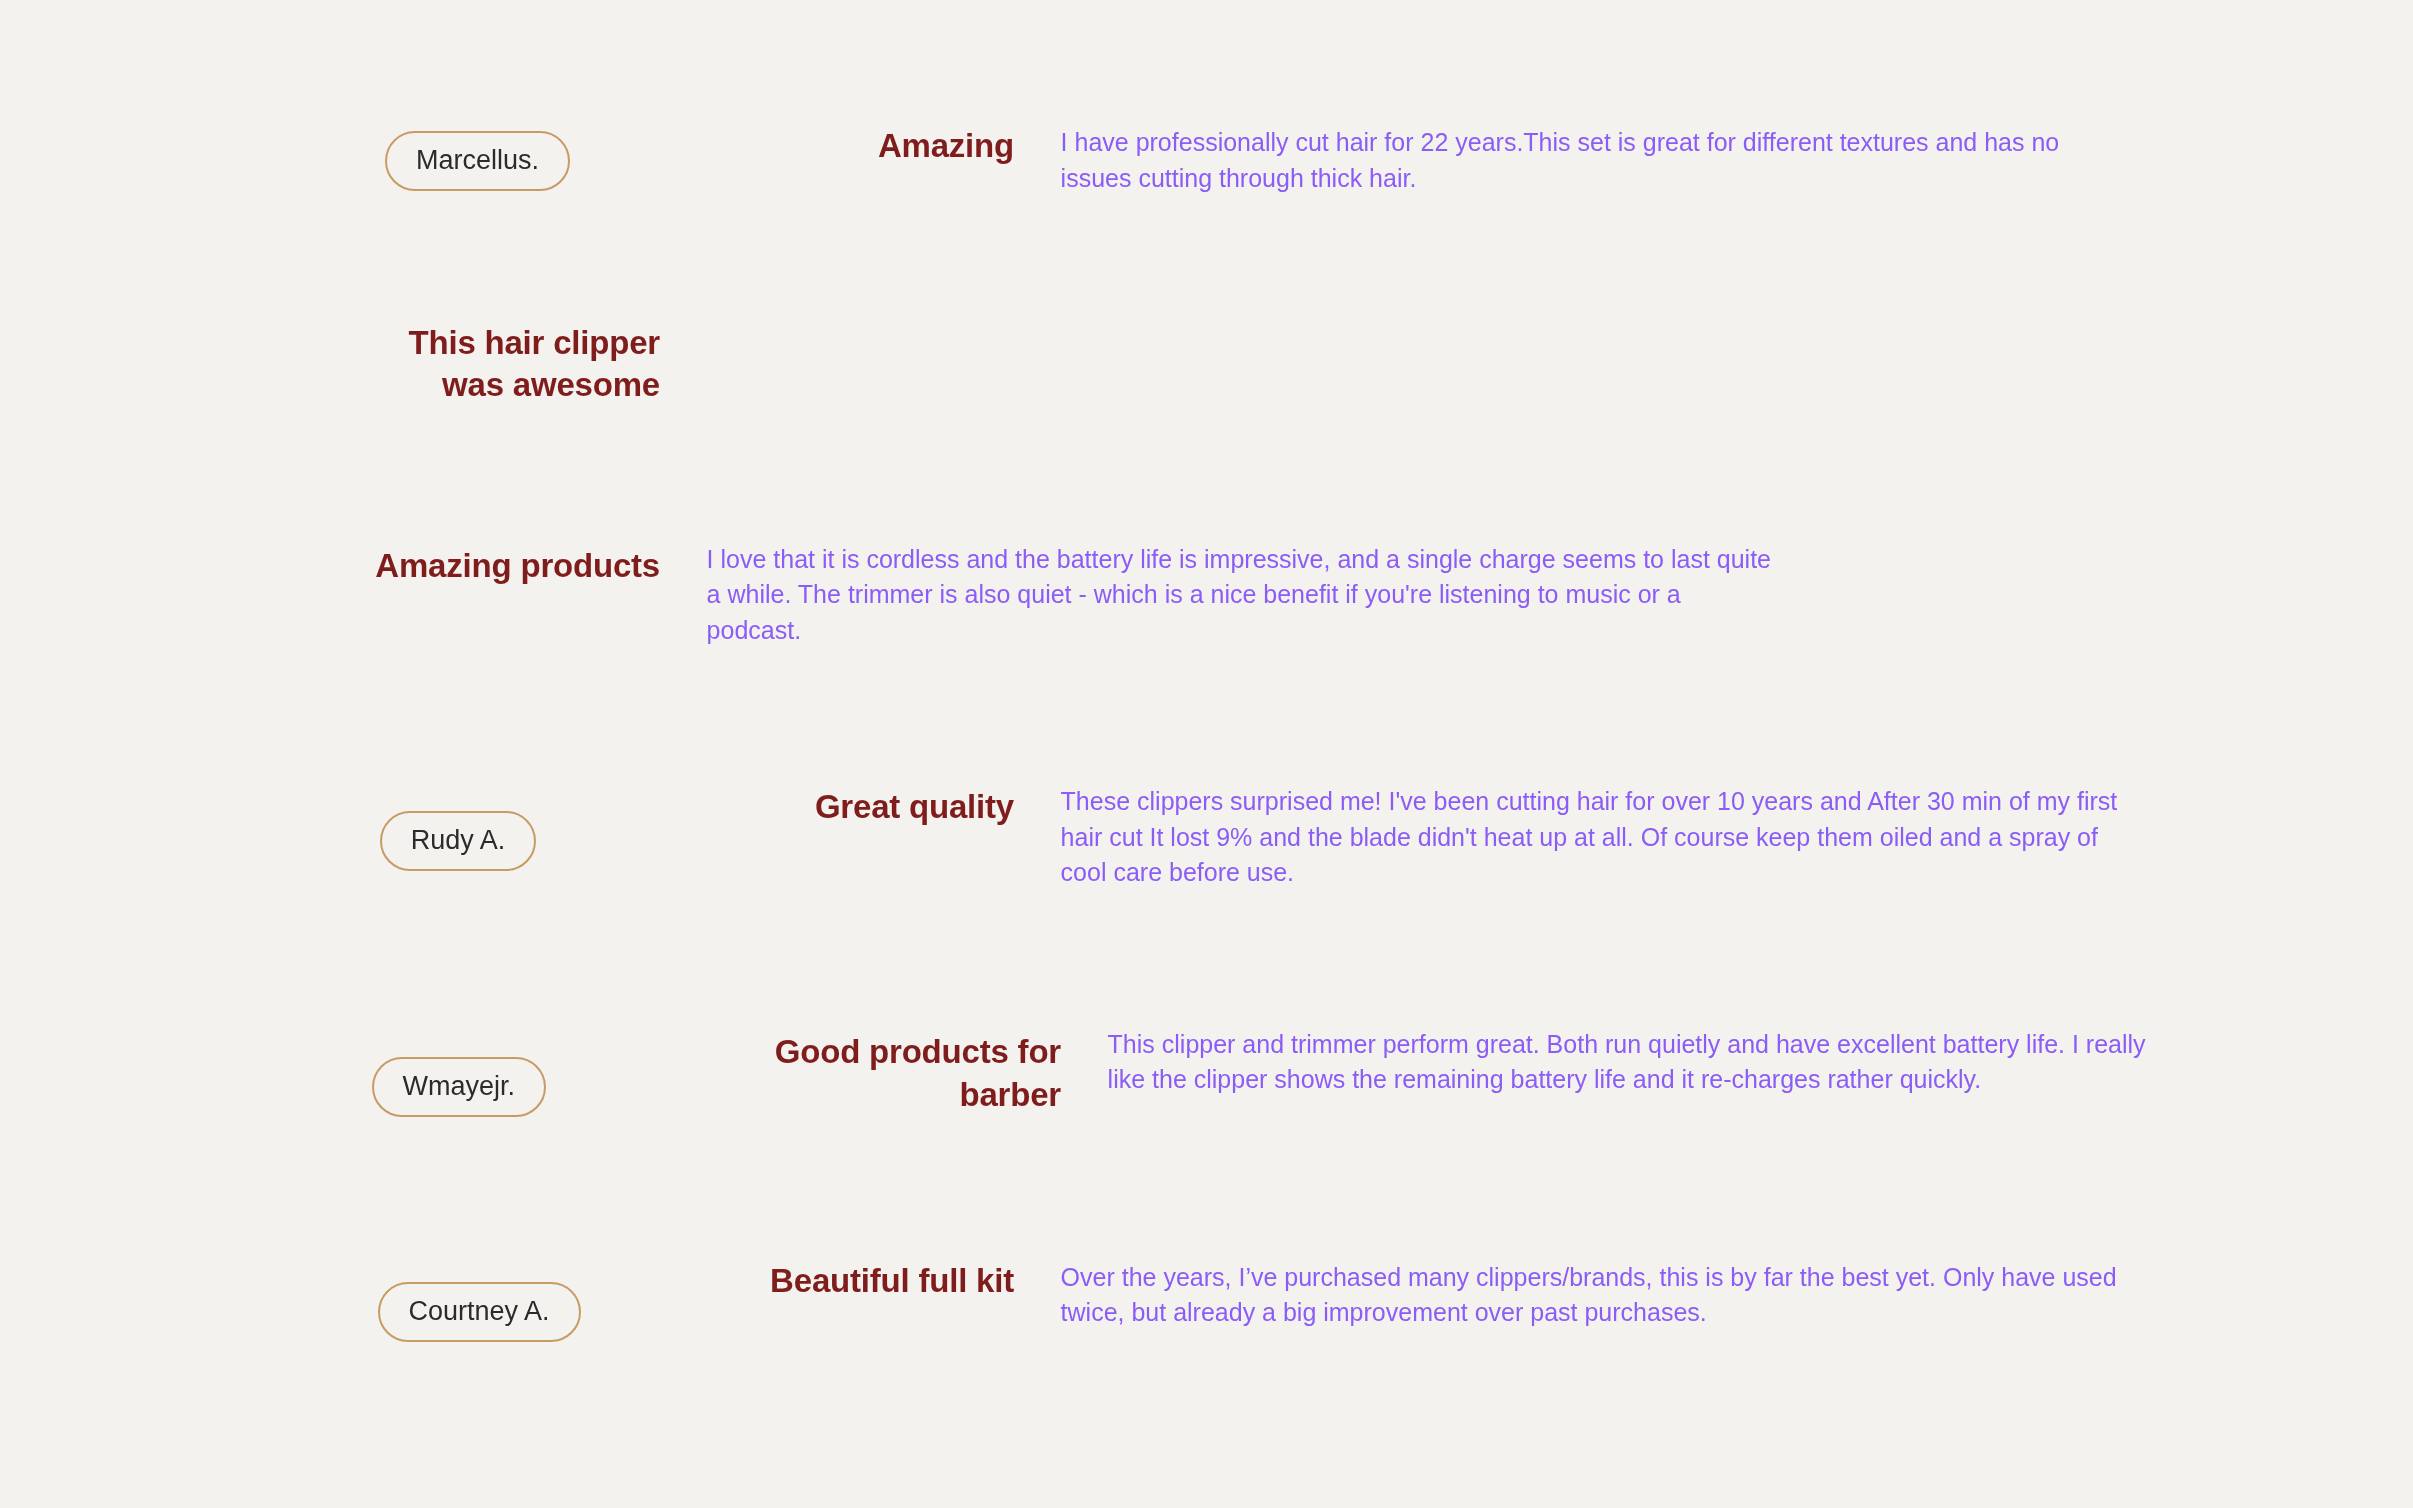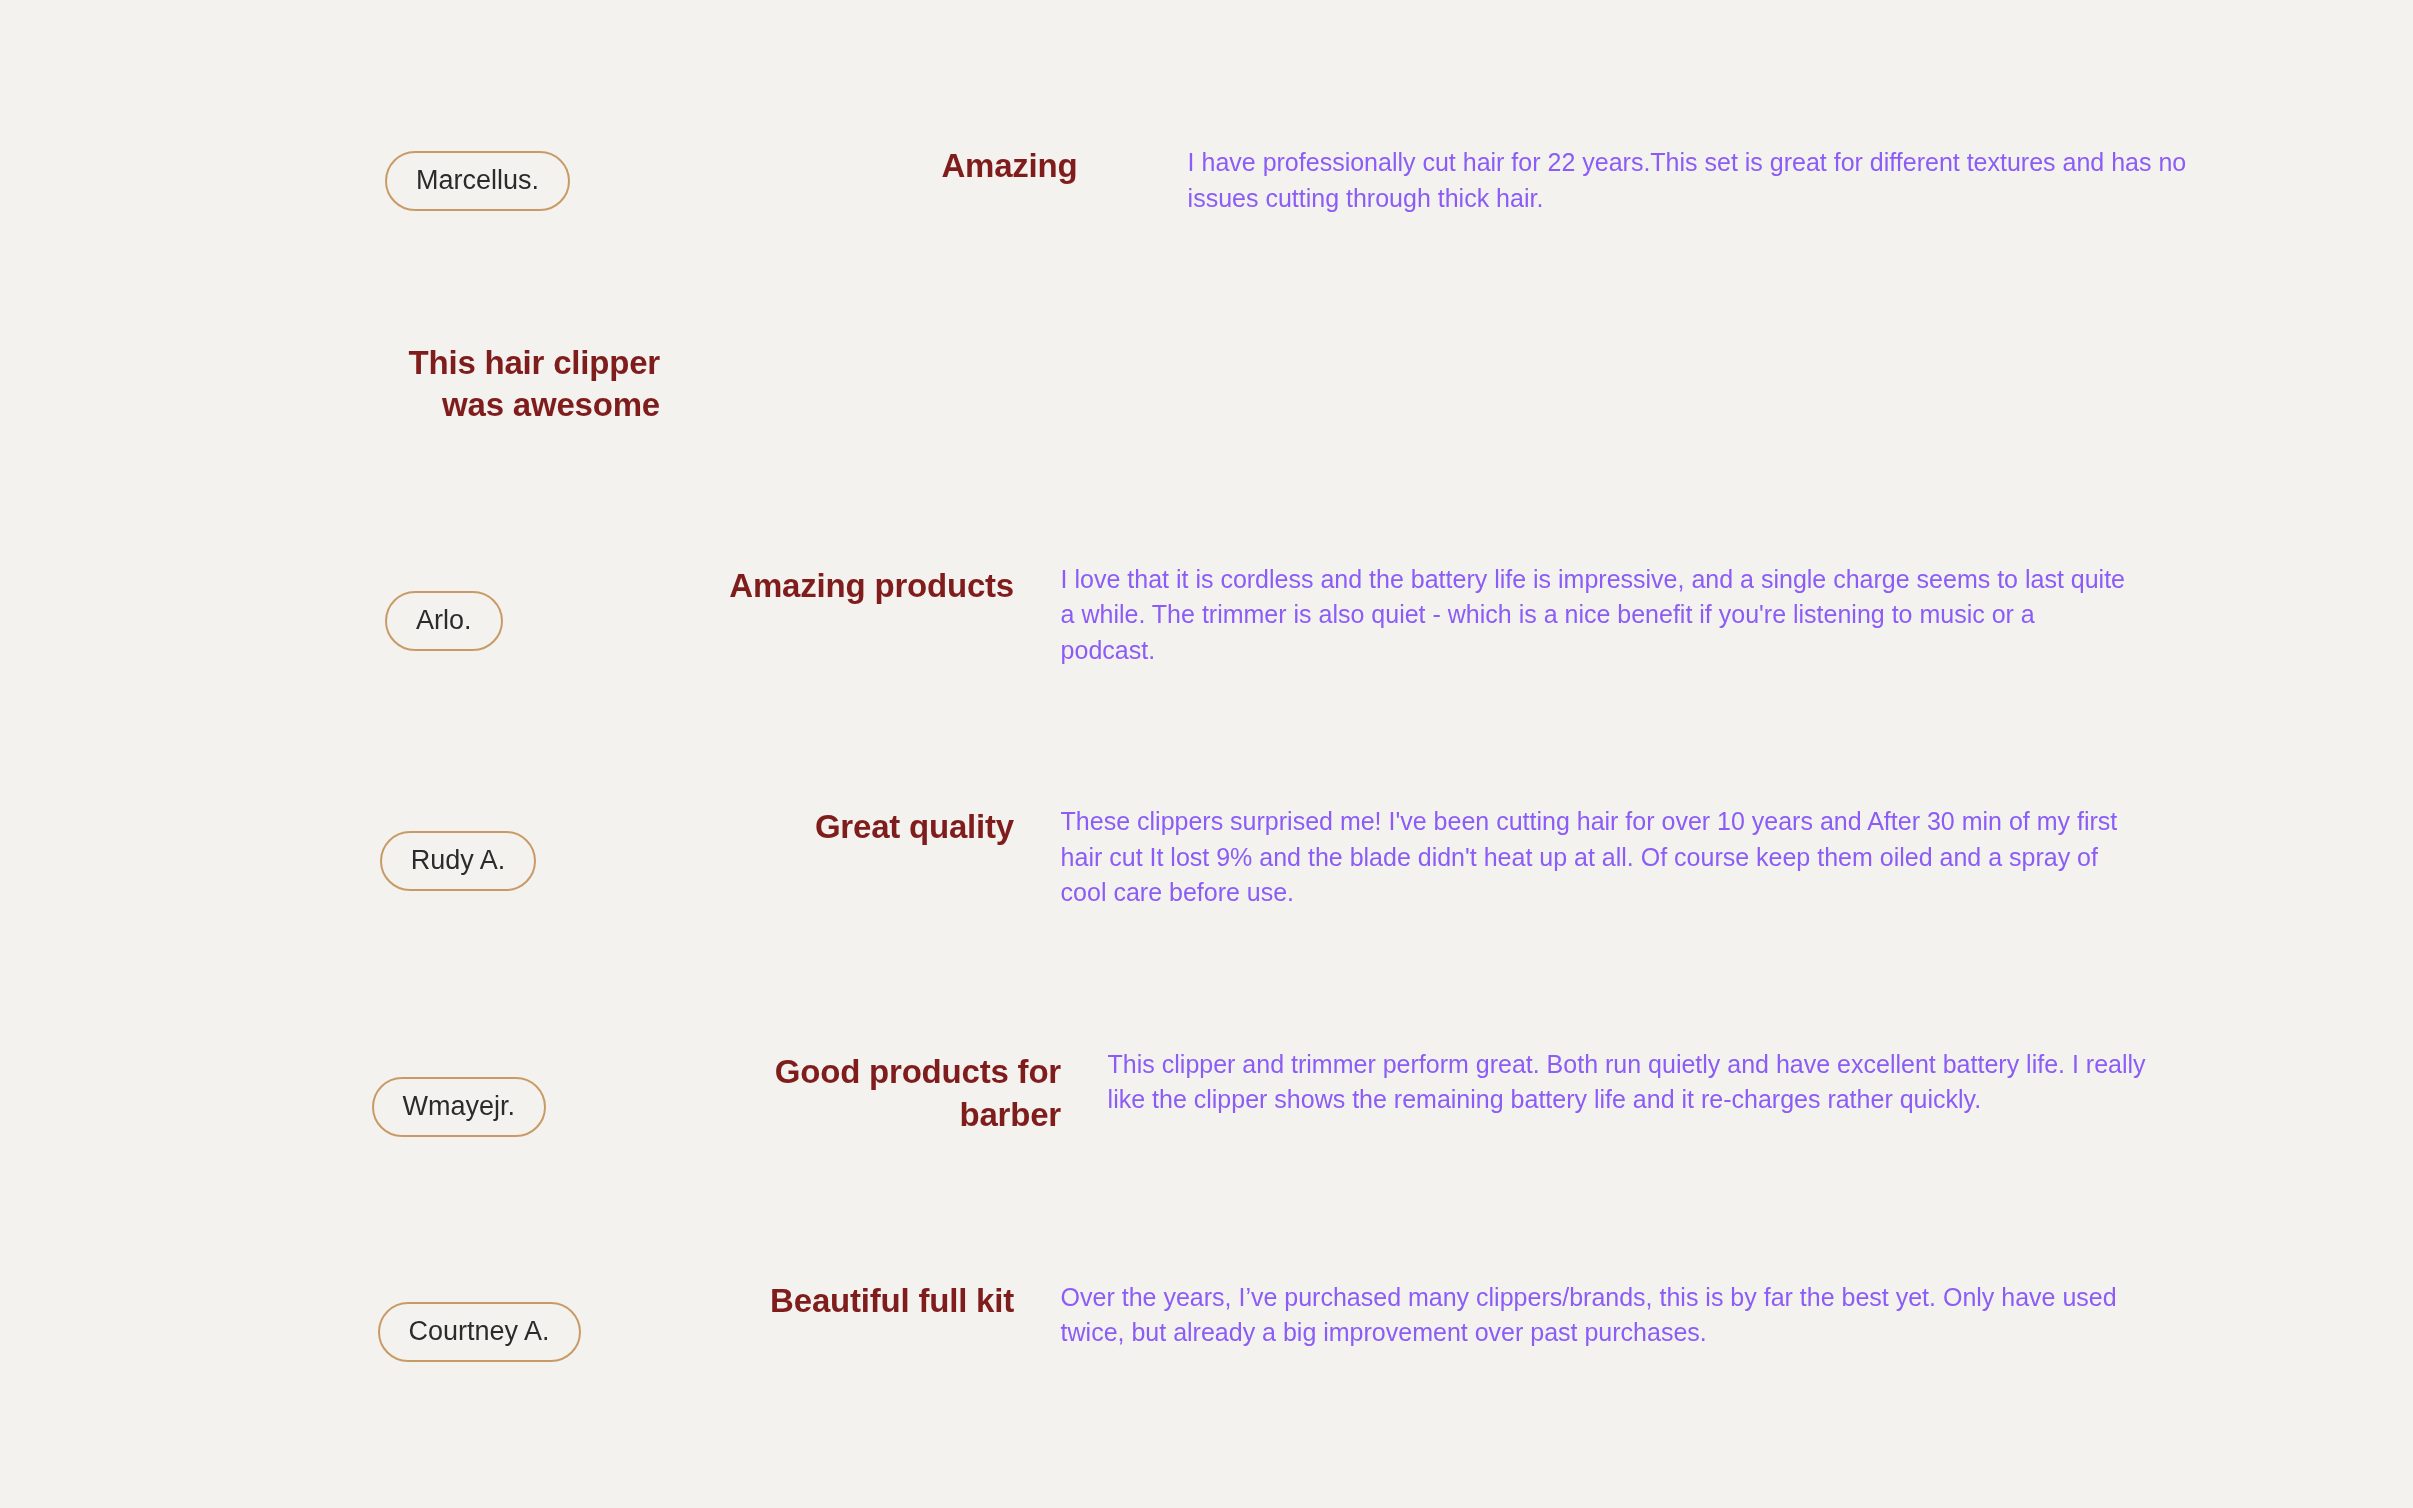--- a/index.html
+++ b/index.html
@@ -22,21 +22,21 @@
   }
   .review-row {
     display: flex;
     align-items: flex-start;
     width: 100%;
     box-sizing: border-box;
     padding-left: 370px;
     padding-right: 151px;
   }
   
-  .review-row.r0 { margin-top: 32px; justify-content: space-between; }
+  .review-row.r0 { margin-top: 12px; }
   .review-row.r1 { margin-top: 124px; }
   .review-row.r2 { margin-top: 136px; }
   .review-row.r3 { margin-top: 136px; }
   .review-row.r4 { margin-top: 136px; }
   .review-row.r5 { margin-top: 143px; }
 
   .author-col {
     width: 354px;
     flex: 0 0 354px;
     display: flex;
@@ -127,23 +127,20 @@
     </div>
   </div>
 
   <div class="review-row r1">
     <div class="title-col">
       <div class="review-title">This hair clipper was awesome</div>
     </div>
   </div>
 
   <div class="review-row r2">
-    <div class="author-col">
-      <span class="author-pill">Arlo.</span>
-    </div>
     <div class="title-col">
       <div class="review-title">Amazing products</div>
     </div>
     <div class="body-col">
       <div class="review-body">I love that it is cordless and the battery life is impressive, and a single charge seems to last quite a while. The trimmer is also quiet - which is a nice benefit if you're listening to music or a podcast.</div>
     </div>
   </div>
 
   <div class="review-row r3">
     <div class="author-col">

